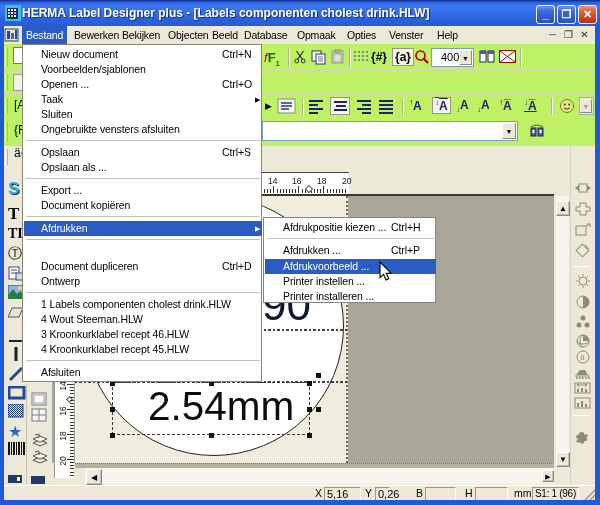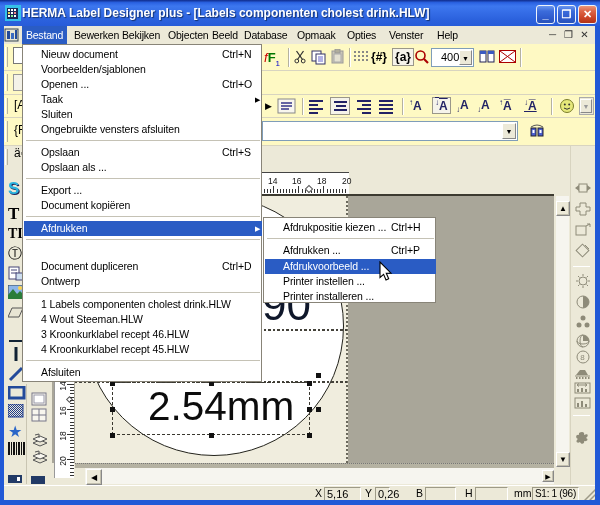--- a/index.html
+++ b/index.html
@@ -12,21 +12,21 @@
 .tbtn{top:5px;width:19px;height:19px;border-radius:3px;border:1px solid #eef3fb;
  background:linear-gradient(180deg,#6a96ef 0%,#3c6cdb 30%,#2f5bcd 70%,#2853b9 100%);
  color:#fff;text-align:center;line-height:17px;font-size:11px;font-weight:bold;}
 #btn-close{background:linear-gradient(180deg,#eb9778 0%,#dd6547 30%,#cc4426 70%,#b03318 100%);}
 
 #menubar{left:0;top:26px;width:600px;height:18px;background:#ece9d8;font-size:10.5px;color:#000;}
 .mitem{position:absolute;top:0;height:18px;line-height:18px;letter-spacing:-0.2px;}
 #m-sel{background:#2a5cc4;color:#fff;}
 .mdibtn{position:absolute;top:2px;width:15px;height:14px;color:#333;font-size:10px;text-align:center;line-height:14px;}
 
-.tbrow{left:0;width:600px;background:#fef9c3;border-bottom:1px solid #d8d4c0;}
+.tbrow{left:0;width:600px;background:#bef264;border-bottom:1px solid #d8d4c0;}
 .grip{position:absolute;left:5px;top:3px;bottom:3px;width:3px;border-left:1px solid #fff;border-right:1px solid #b5b2a0;}
 .icon{position:absolute;font-size:11px;}
 .tsep{position:absolute;width:2px;border-left:1px solid #b5b2a0;border-right:1px solid #fff;}
 .pressed{border:1px solid #9a978a;background:#f5f3ea;}
 #workspace{left:52px;top:196px;width:502px;height:267px;background:#a9a699;}
 #page{left:75px;top:196px;width:273px;height:267px;background:#f0edde;border-right:2px dotted #6b695d;}
 #circle{left:84px;top:196px;width:260px;height:260px;border-radius:50%;background:#fff;border:1.5px solid #23231c;}
 .dashline{position:absolute;height:2px;background:repeating-linear-gradient(90deg,#44423a 0px,#44423a 2.5px,rgba(0,0,0,0) 2.5px,rgba(0,0,0,0) 4.5px);}
 .handle{position:absolute;width:5px;height:5px;background:#111;}
 #selbox{left:112px;top:382px;width:198px;height:53px;border:1px dashed #3a382f;}

